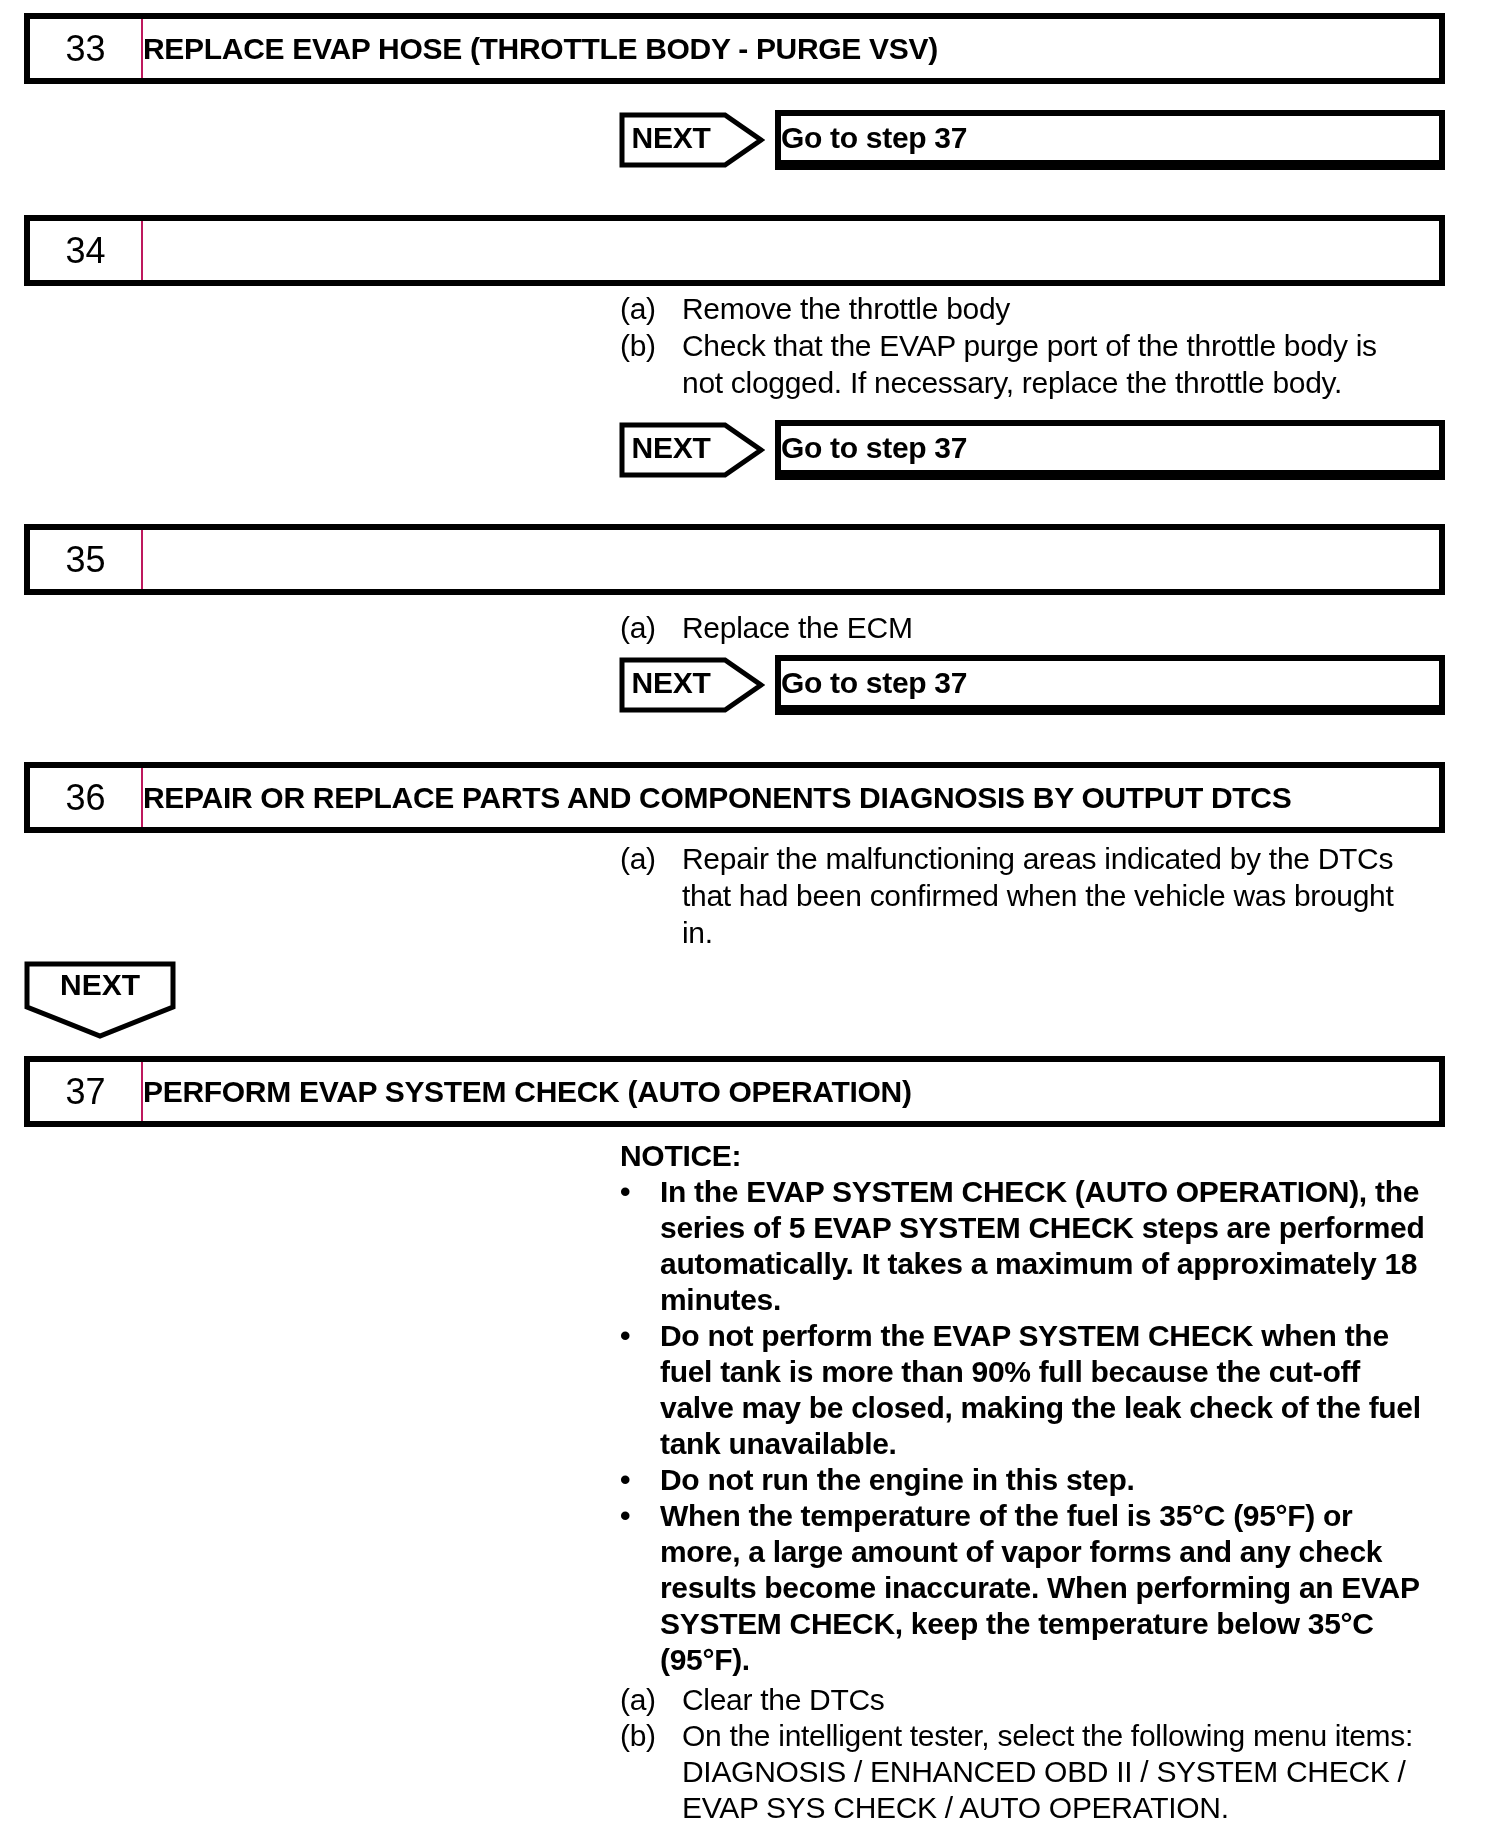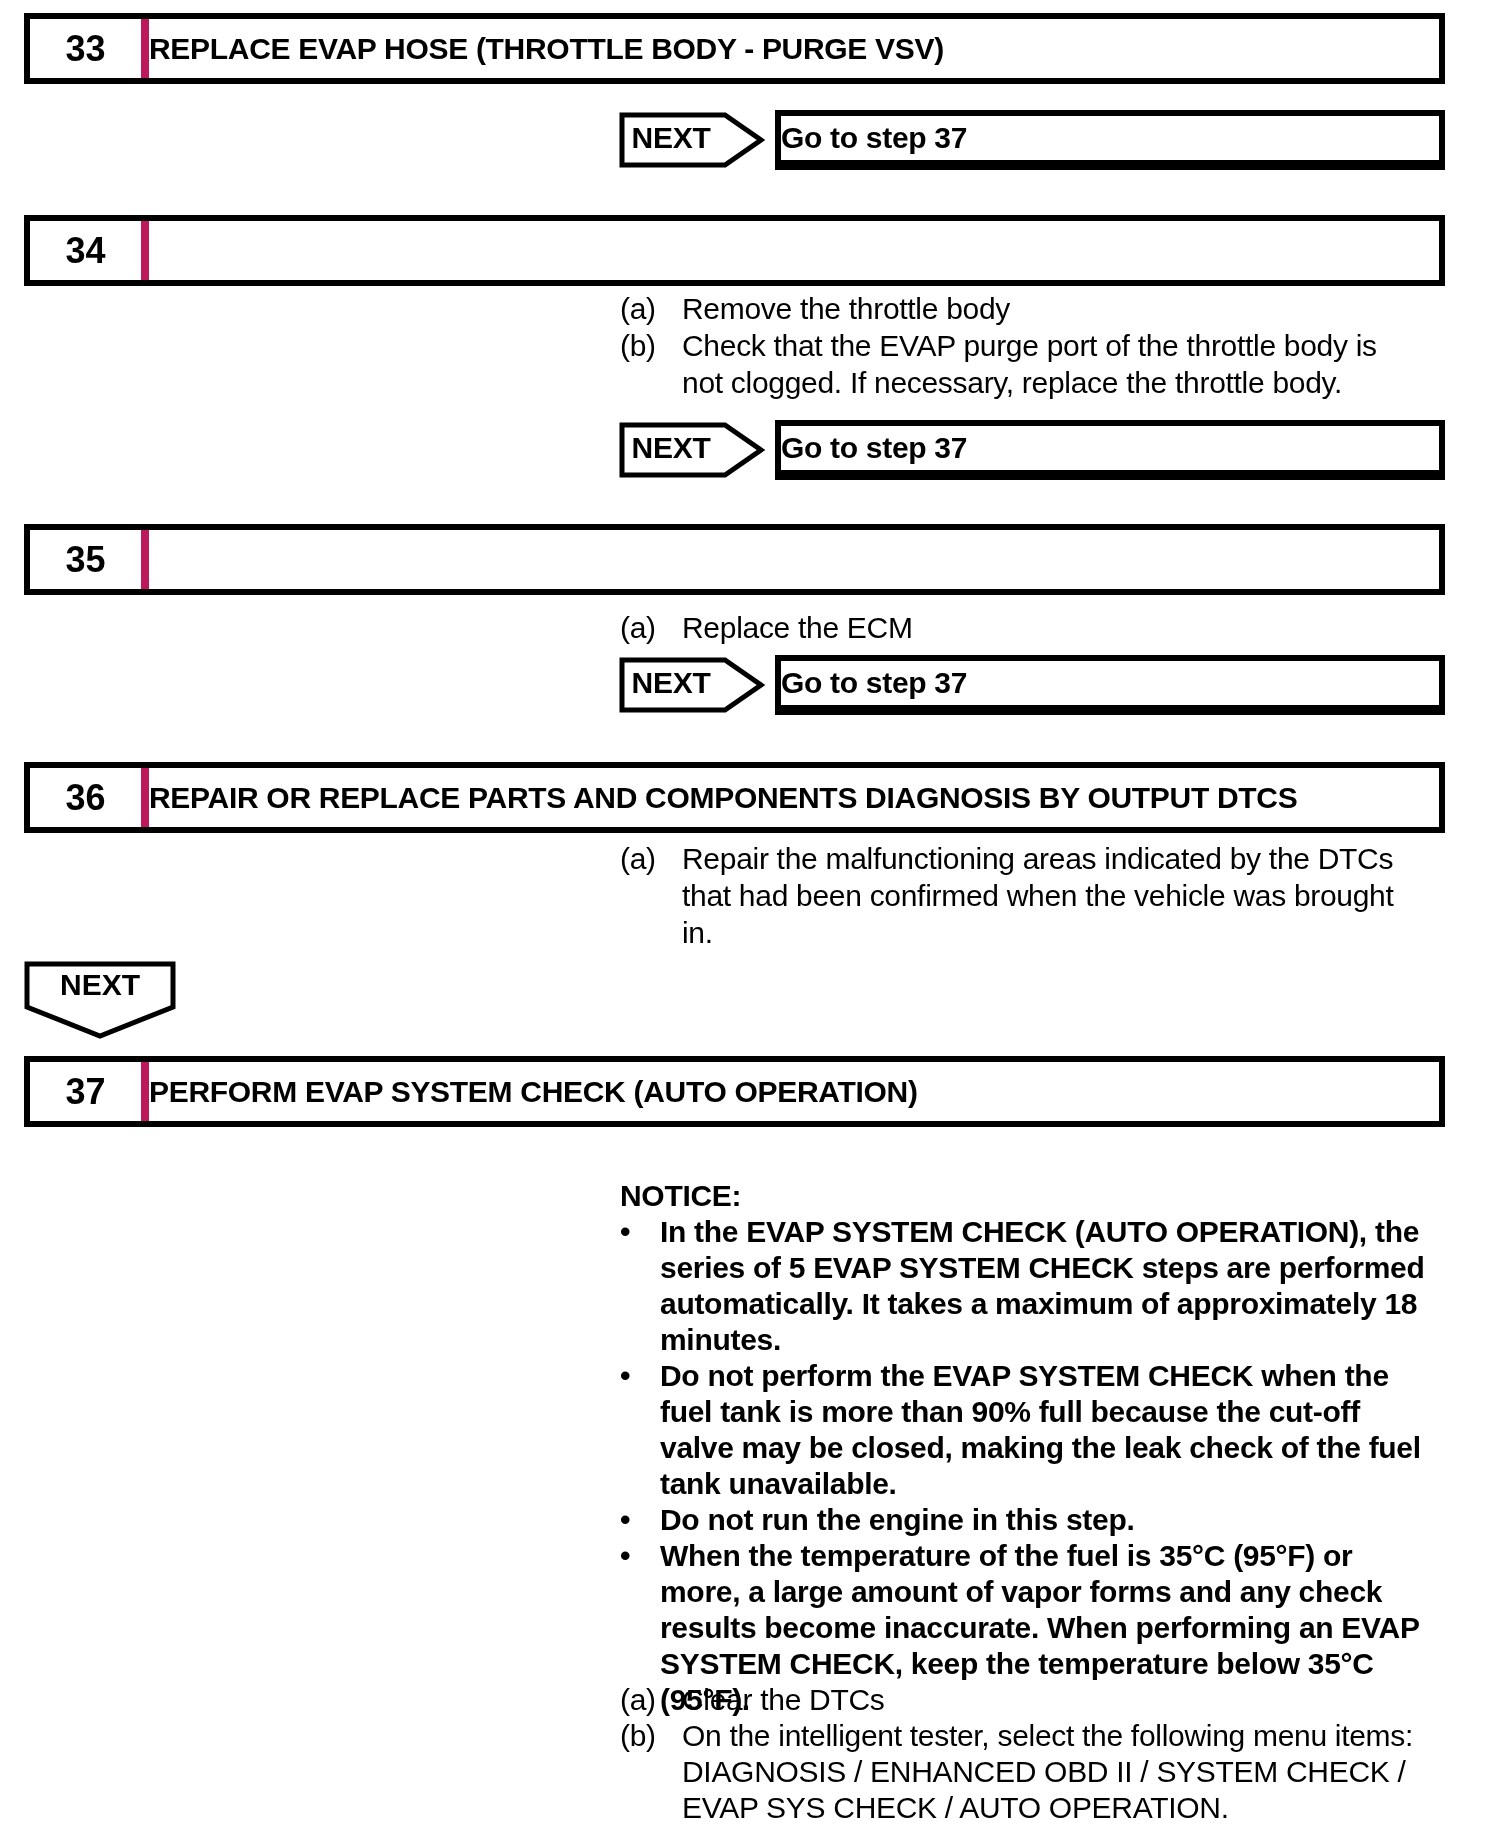--- a/index.html
+++ b/index.html
@@ -3,23 +3,23 @@
 <meta charset="utf-8">
 <style>
   html,body{margin:0;padding:0;background:#ffffff;}
   body{width:1504px;height:1836px;position:relative;overflow:hidden;
        font-family:"Liberation Sans",sans-serif;color:#000;}
   .abs{position:absolute;}
 
   
   .step-box{left:24px;width:1421px;height:71px;box-sizing:border-box;
             border:6px solid #000;display:flex;align-items:stretch;background:#fff;}
-  .step-num{width:111px;flex:0 0 111px;border-right:8px solid #be185d;
+  .step-num{width:111px;flex:0 0 111px;border-right:2px solid #be185d;
             display:flex;align-items:center;justify-content:center;
-            font-size:36px;font-weight:bold;}
+            font-size:36px;font-weight:normal;}
   .step-title{flex:1;display:flex;align-items:center;
               font-size:30px;font-weight:bold;letter-spacing:-0.3px;white-space:pre;}
 
   
   .next-right{left:619px;width:146px;height:56px;}
   .next-right svg{position:absolute;left:0;top:0;}
   .next-right .next-label{position:absolute;left:0;top:0;width:104px;height:52px;
        display:flex;align-items:center;justify-content:center;
        font-size:30px;font-weight:bold;letter-spacing:-0.3px;}
   .goto-box{left:775px;width:670px;height:60px;box-sizing:border-box;
@@ -34,21 +34,21 @@
        display:flex;align-items:center;justify-content:center;
        font-size:30px;font-weight:bold;}
 
   
   .substeps{left:620px;font-size:30px;line-height:37px;letter-spacing:-0.3px;}
   .substep{display:flex;align-items:flex-start;}
   .substep .lbl{width:62px;flex:0 0 62px;white-space:pre;}
   .substep .txt{white-space:pre;}
 
   .notice{left:620px;font-size:30px;line-height:36px;font-weight:bold;letter-spacing:-0.3px;}
-  .notice-heading{white-space:pre;margin-top:40px;}
+  .notice-heading{white-space:pre;}
   .bullet{display:flex;align-items:flex-start;}
   .bullet .dot{width:40px;flex:0 0 40px;}
   .bullet .btxt{white-space:pre;}
 </style>
 </head>
 <body>
 
 <div class="abs step-box" style="top:13px">
   <div class="step-num">33</div>
   <div class="step-title">REPLACE EVAP HOSE (THROTTLE BODY - PURGE VSV)</div>

